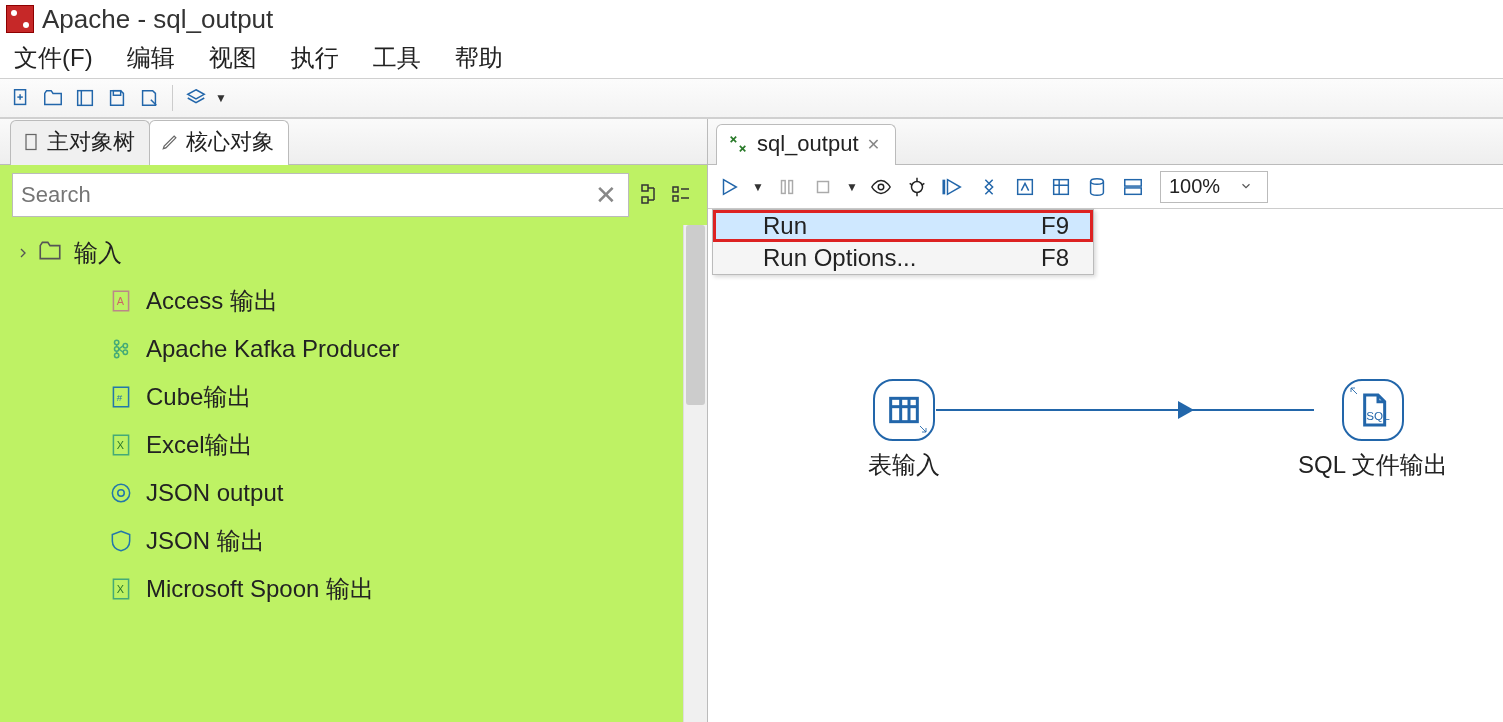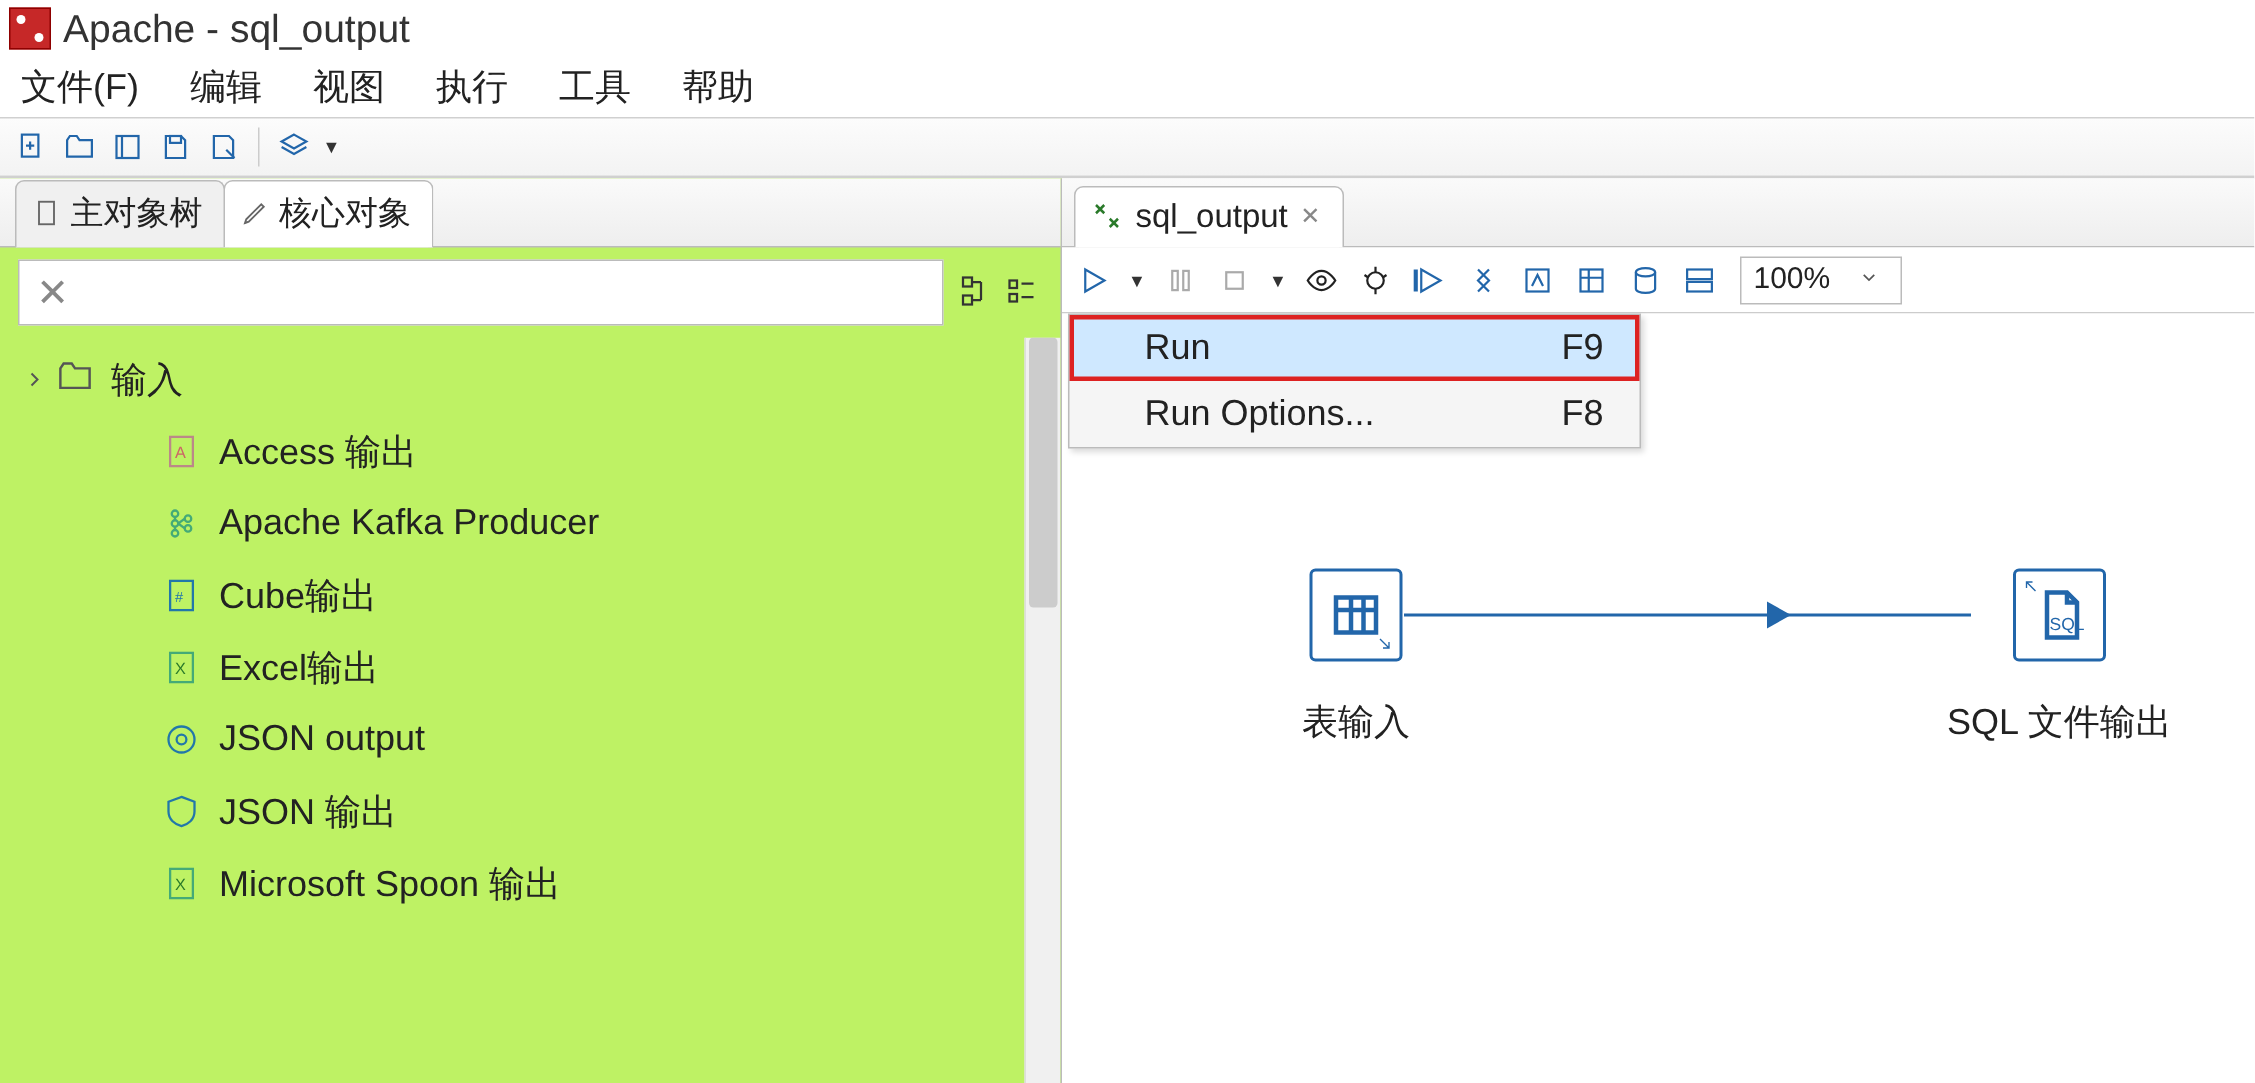--- a/index.html
+++ b/index.html
@@ -63,26 +63,26 @@
 .et-btn { width: 26px; height: 26px; display: flex; align-items: center; justify-content: center; }
 .et-btn svg { width: 22px; height: 22px; stroke: #2266aa; fill: none; stroke-width: 1.6; }
 .et-btn.dim svg { stroke: #aaa; }
 .et-btn.dark svg { stroke: #222; }
 .et-dd { width: 12px; color: #333; font-size: 12px; }
 .zoom-box { display: flex; align-items: center; border: 1px solid #bbb; height: 32px; padding: 0 8px; margin-left: 4px; font-size: 20px; }
 .zoom-val { min-width: 70px; }
 .zoom-chev { width: 20px; color: #555; }
 
 .run-menu { position: absolute; top: 44px; left: 4px; width: 382px; background: #f5f5f5; border: 1px solid #bbb; box-shadow: 2px 2px 4px rgba(0,0,0,0.15); z-index: 10; }
-.run-item { display: flex; align-items: center; justify-content: space-between; height: 44px; padding: 0 24px 0 50px; font-size: 24px; }
+.run-item { display: flex; align-items: center; justify-content: space-between; height: 32px; padding: 0 24px 0 50px; font-size: 24px; }
 .run-item.hl { background: #cfe8ff; outline: 3px solid #d22; outline-offset: -3px; }
 
 .canvas { flex: 1; position: relative; background: #fff; }
 .step { position: absolute; text-align: center; }
-.step-ic { width: 62px; height: 62px; border: 2px solid #2266aa; border-radius: 4px; background: #fff; display: flex; align-items: center; justify-content: center; margin: 0 auto 24px; position: relative; }
+.step-ic { width: 62px; height: 62px; border: 2px solid #2266aa; border-radius: 20px; background: #fff; display: flex; align-items: center; justify-content: center; margin: 0 auto 8px; position: relative; }
 .step-ic svg { width: 40px; height: 40px; stroke: #2266aa; fill: none; stroke-width: 1.8; }
 .step-ic .corner { position: absolute; bottom: 4px; right: 4px; width: 12px; height: 12px; }
 .step-lbl { font-size: 24px; color: #222; white-space: nowrap; }
 .arrow-line { position: absolute; height: 2px; background: #2266aa; }
 .arrow-head { position: absolute; width: 0; height: 0; border-left: 16px solid #2266aa; border-top: 9px solid transparent; border-bottom: 9px solid transparent; }
 </style>
 </head>
 <body>
 
 <div class="titlebar">
@@ -153,20 +153,21 @@
       <div class="tab">
         <span class="tab-ic"><svg viewBox="0 0 24 24">
               <path d="M4 20l3-1 12-12-2-2L5 17z"></path>
             </svg></span>
         <span>核心对象</span>
       </div>
     </div>
 
     <div class="search-row">
       <div class="search-box">
+        <input class="search-input" placeholder="Search" style="">
         <div class="clear-x">✕</div>
       </div>
       <div class="view-toggle">
         <div class="vt-btn"><svg viewBox="0 0 24 24">
               <rect x="3" y="3" width="6" height="6"></rect>
               <rect x="3" y="15" width="6" height="6"></rect>
               <path d="M9 6h6M9 18h6M15 6v12"></path>
             </svg></div>
         <div class="vt-btn"><svg viewBox="0 0 24 24">
               <rect x="4" y="5" width="5" height="5"></rect>

